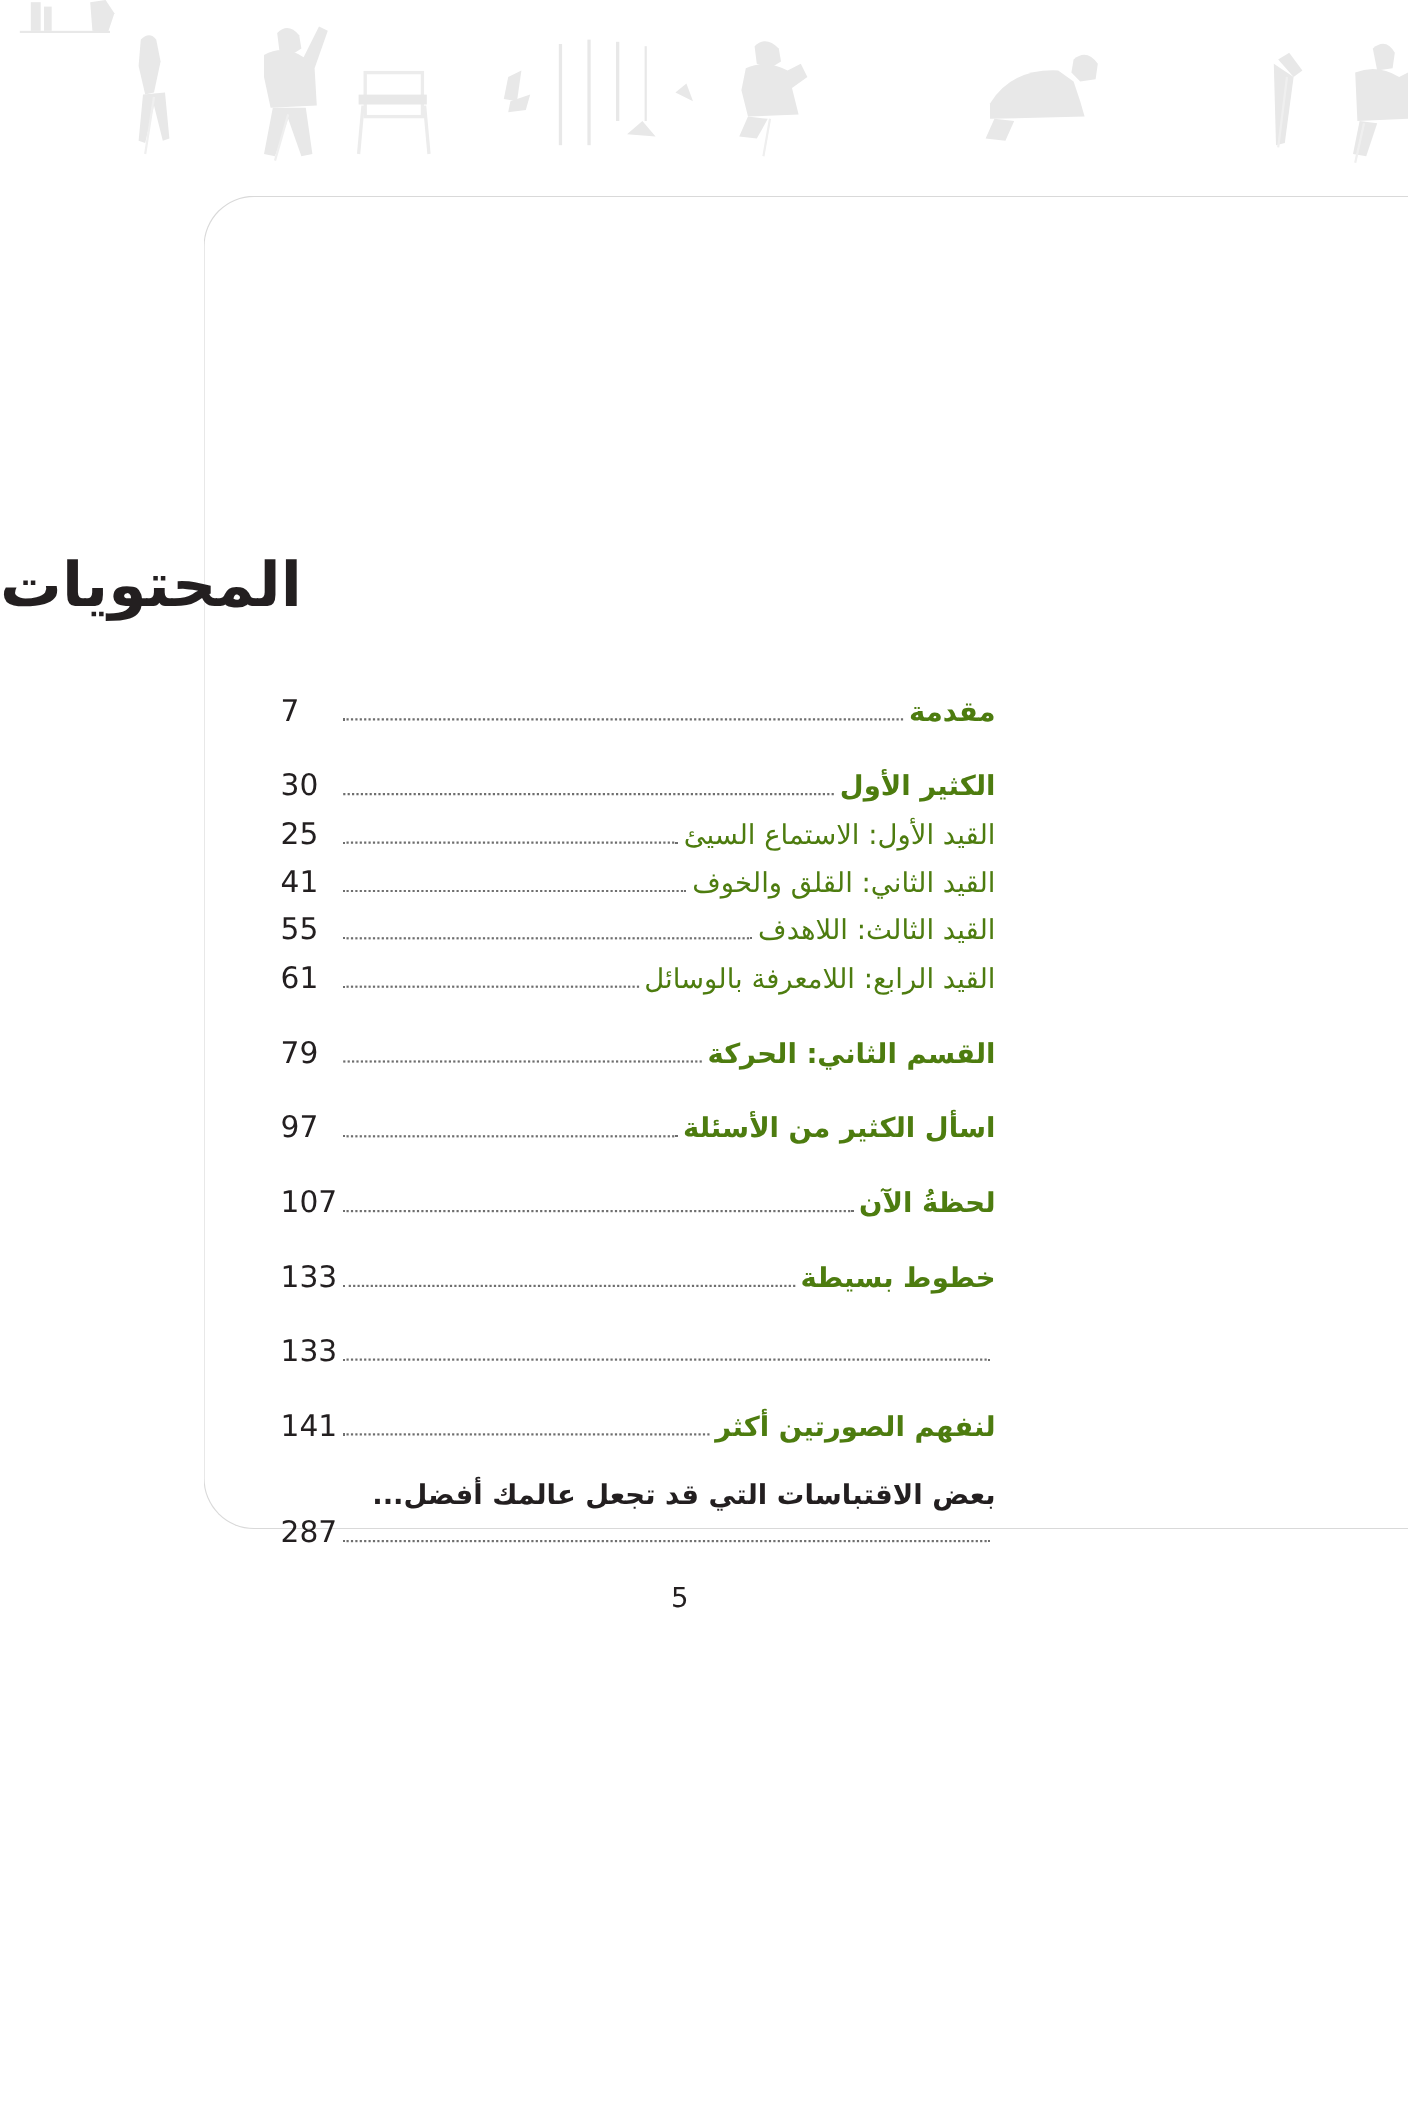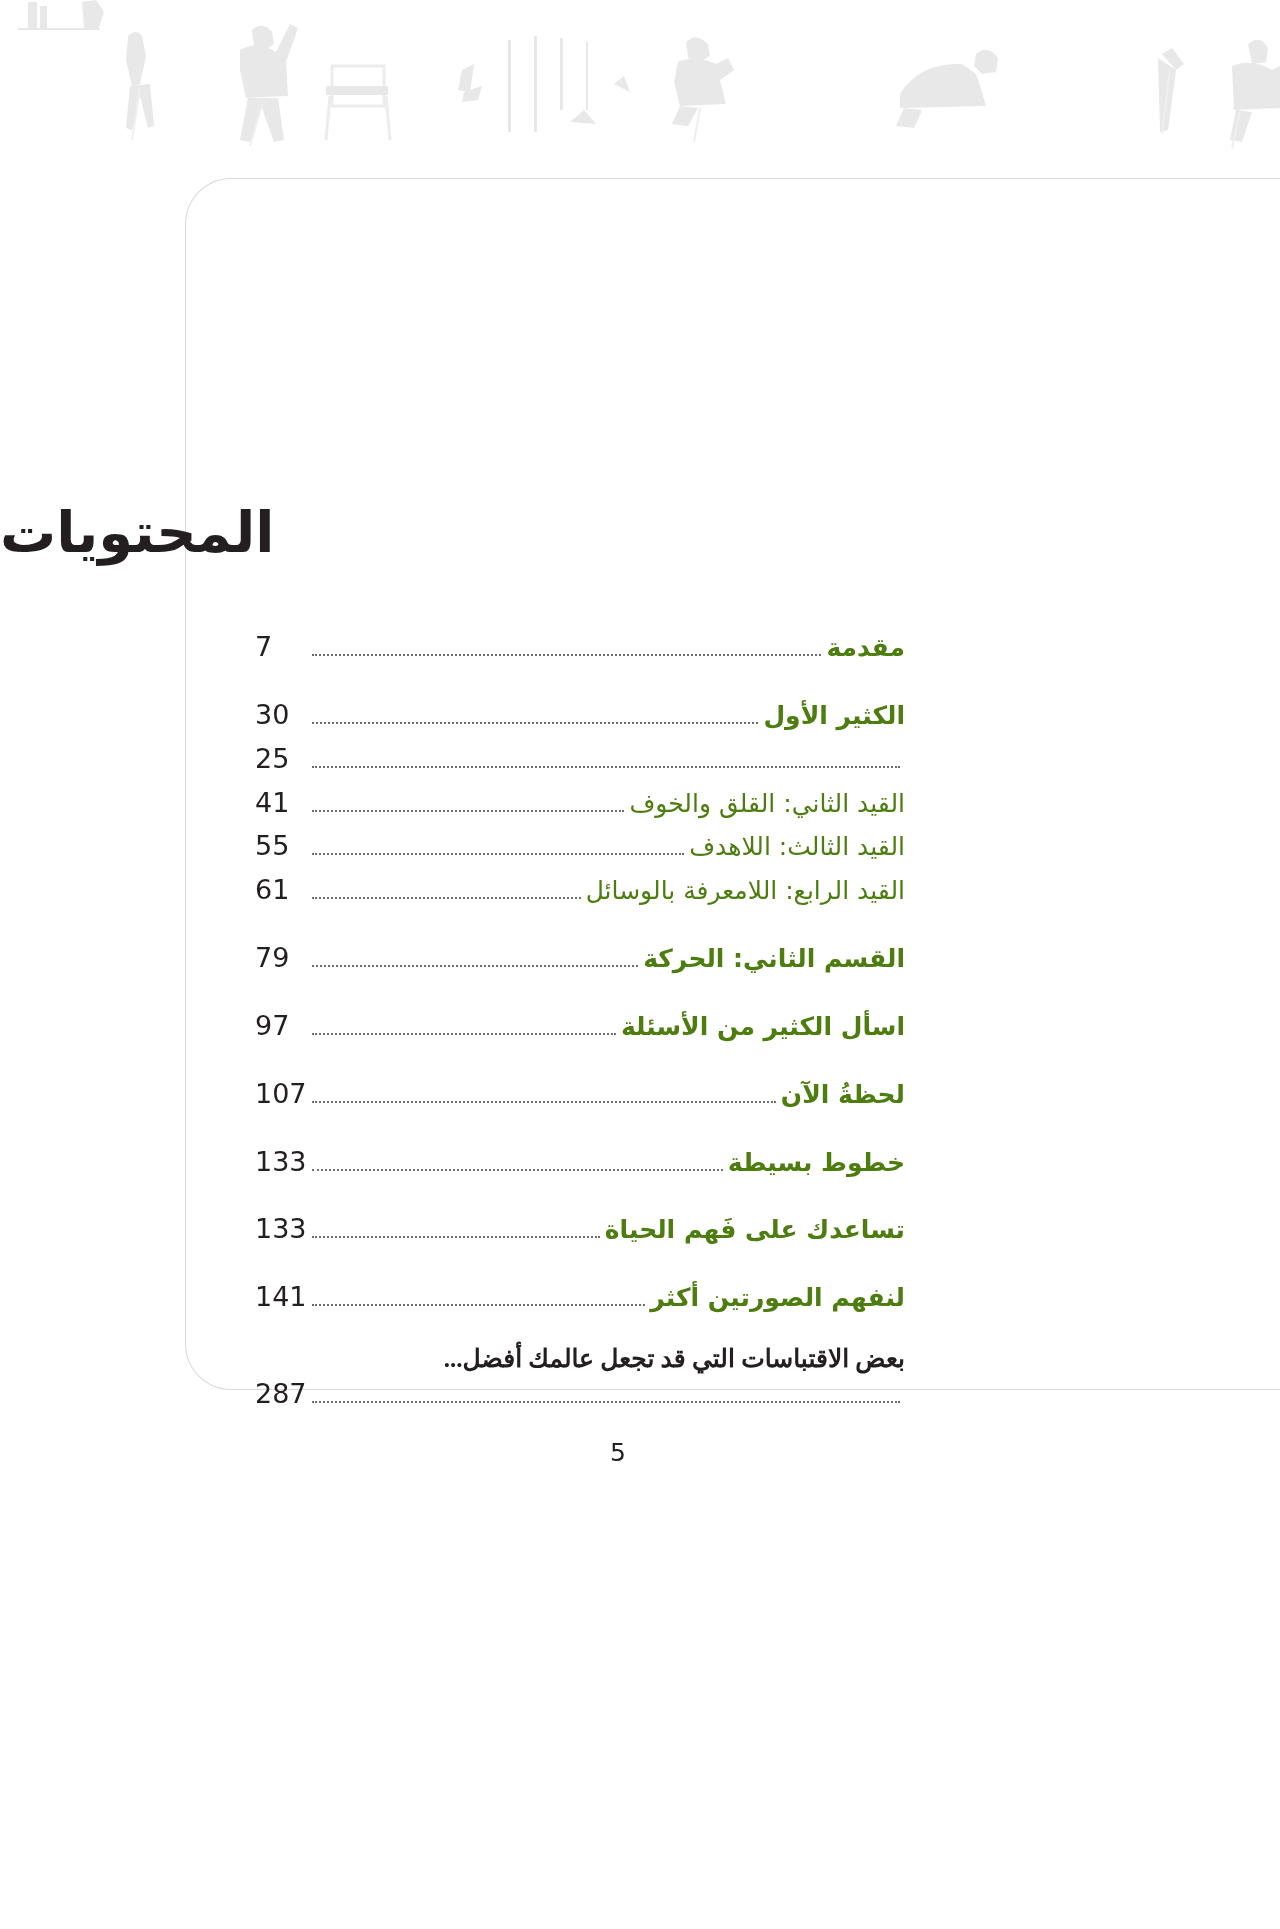--- a/index.html
+++ b/index.html
@@ -106,21 +106,20 @@
   .toc-row.multiline {
     display: block;
   }
   .toc-row.multiline .ml-first {
     display: block;
     text-align: right;
     font-size: 25px;
     font-weight: bold;
     white-space: nowrap;
     padding-left: 8px;
-    font-family: Liberation Serif, serif;
   }
   .toc-row.multiline .ml-second {
     display: flex;
     align-items: baseline;
     width: 100%;
   }
 
   
   .folio {
     position: absolute;
@@ -204,20 +203,21 @@
     <span class="toc-page">7</span>
   </div>
 
   <div class="toc-row bold gap-lg">
     <span class="toc-label">الكثير الأول</span>
     <span class="toc-leader"></span>
     <span class="toc-page">30</span>
   </div>
 
   <div class="toc-row gap-sm">
+    <span class="toc-label">القيد الأول: الاستماع السيئ</span>
     <span class="toc-leader"></span>
     <span class="toc-page">25</span>
   </div>
 
   <div class="toc-row gap-sm">
     <span class="toc-label">القيد الثاني: القلق والخوف</span>
     <span class="toc-leader"></span>
     <span class="toc-page">41</span>
   </div>
 
@@ -251,21 +251,20 @@
     <span class="toc-page">107</span>
   </div>
 
   <div class="toc-row bold gap-lg">
     <span class="toc-label">خطوط بسيطة</span>
     <span class="toc-leader"></span>
     <span class="toc-page">133</span>
   </div>
 
   <div class="toc-row bold gap-lg">
-    <span class="toc-label">تساعدك على فَهم الحياة</span>
     <span class="toc-leader"></span>
     <span class="toc-page">133</span>
   </div>
 
   <div class="toc-row bold gap-lg">
     <span class="toc-label">لنفهم الصورتين أكثر</span>
     <span class="toc-leader"></span>
     <span class="toc-page">141</span>
   </div>
 

